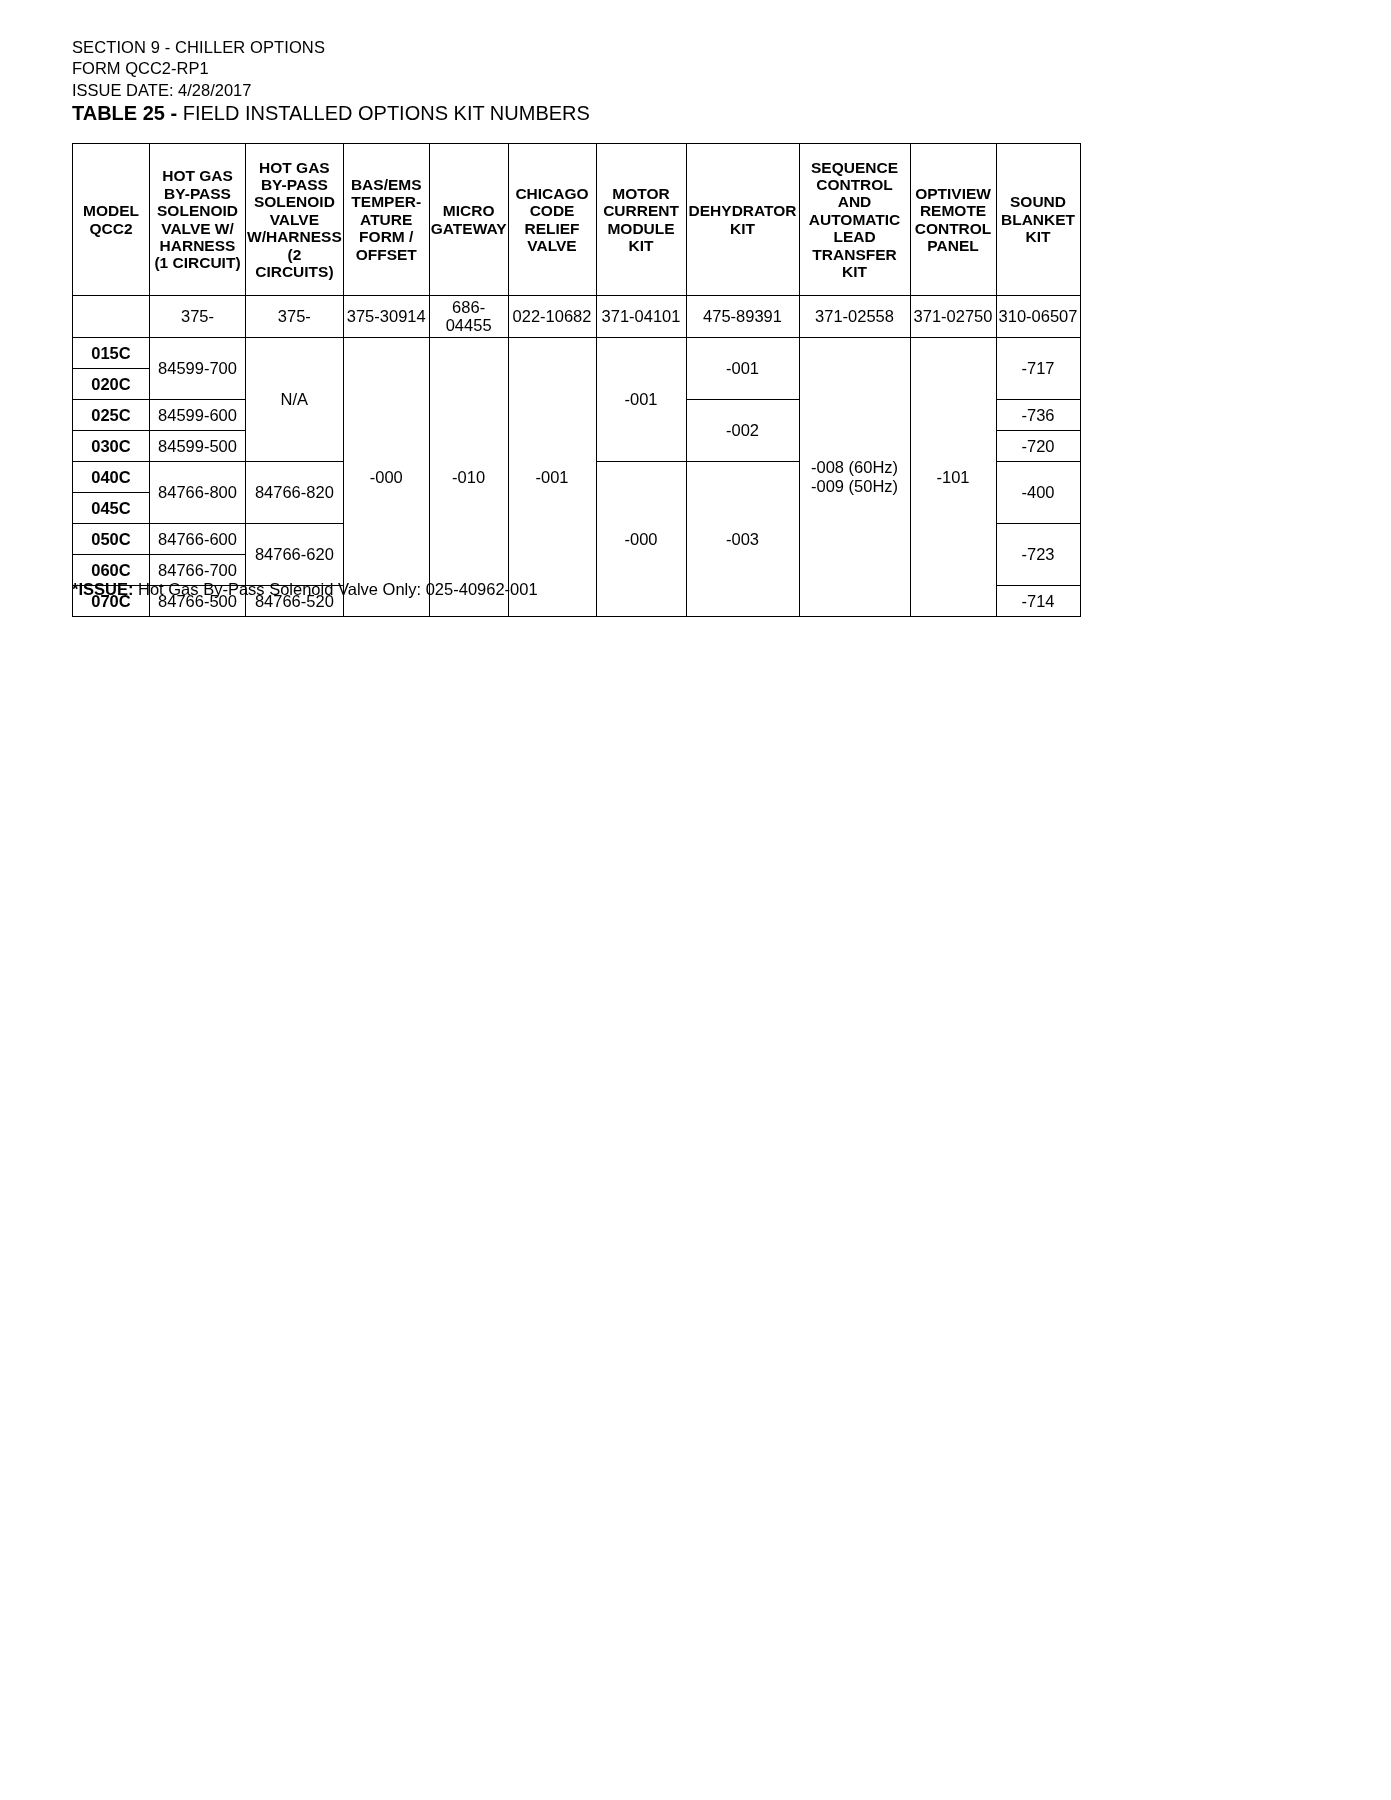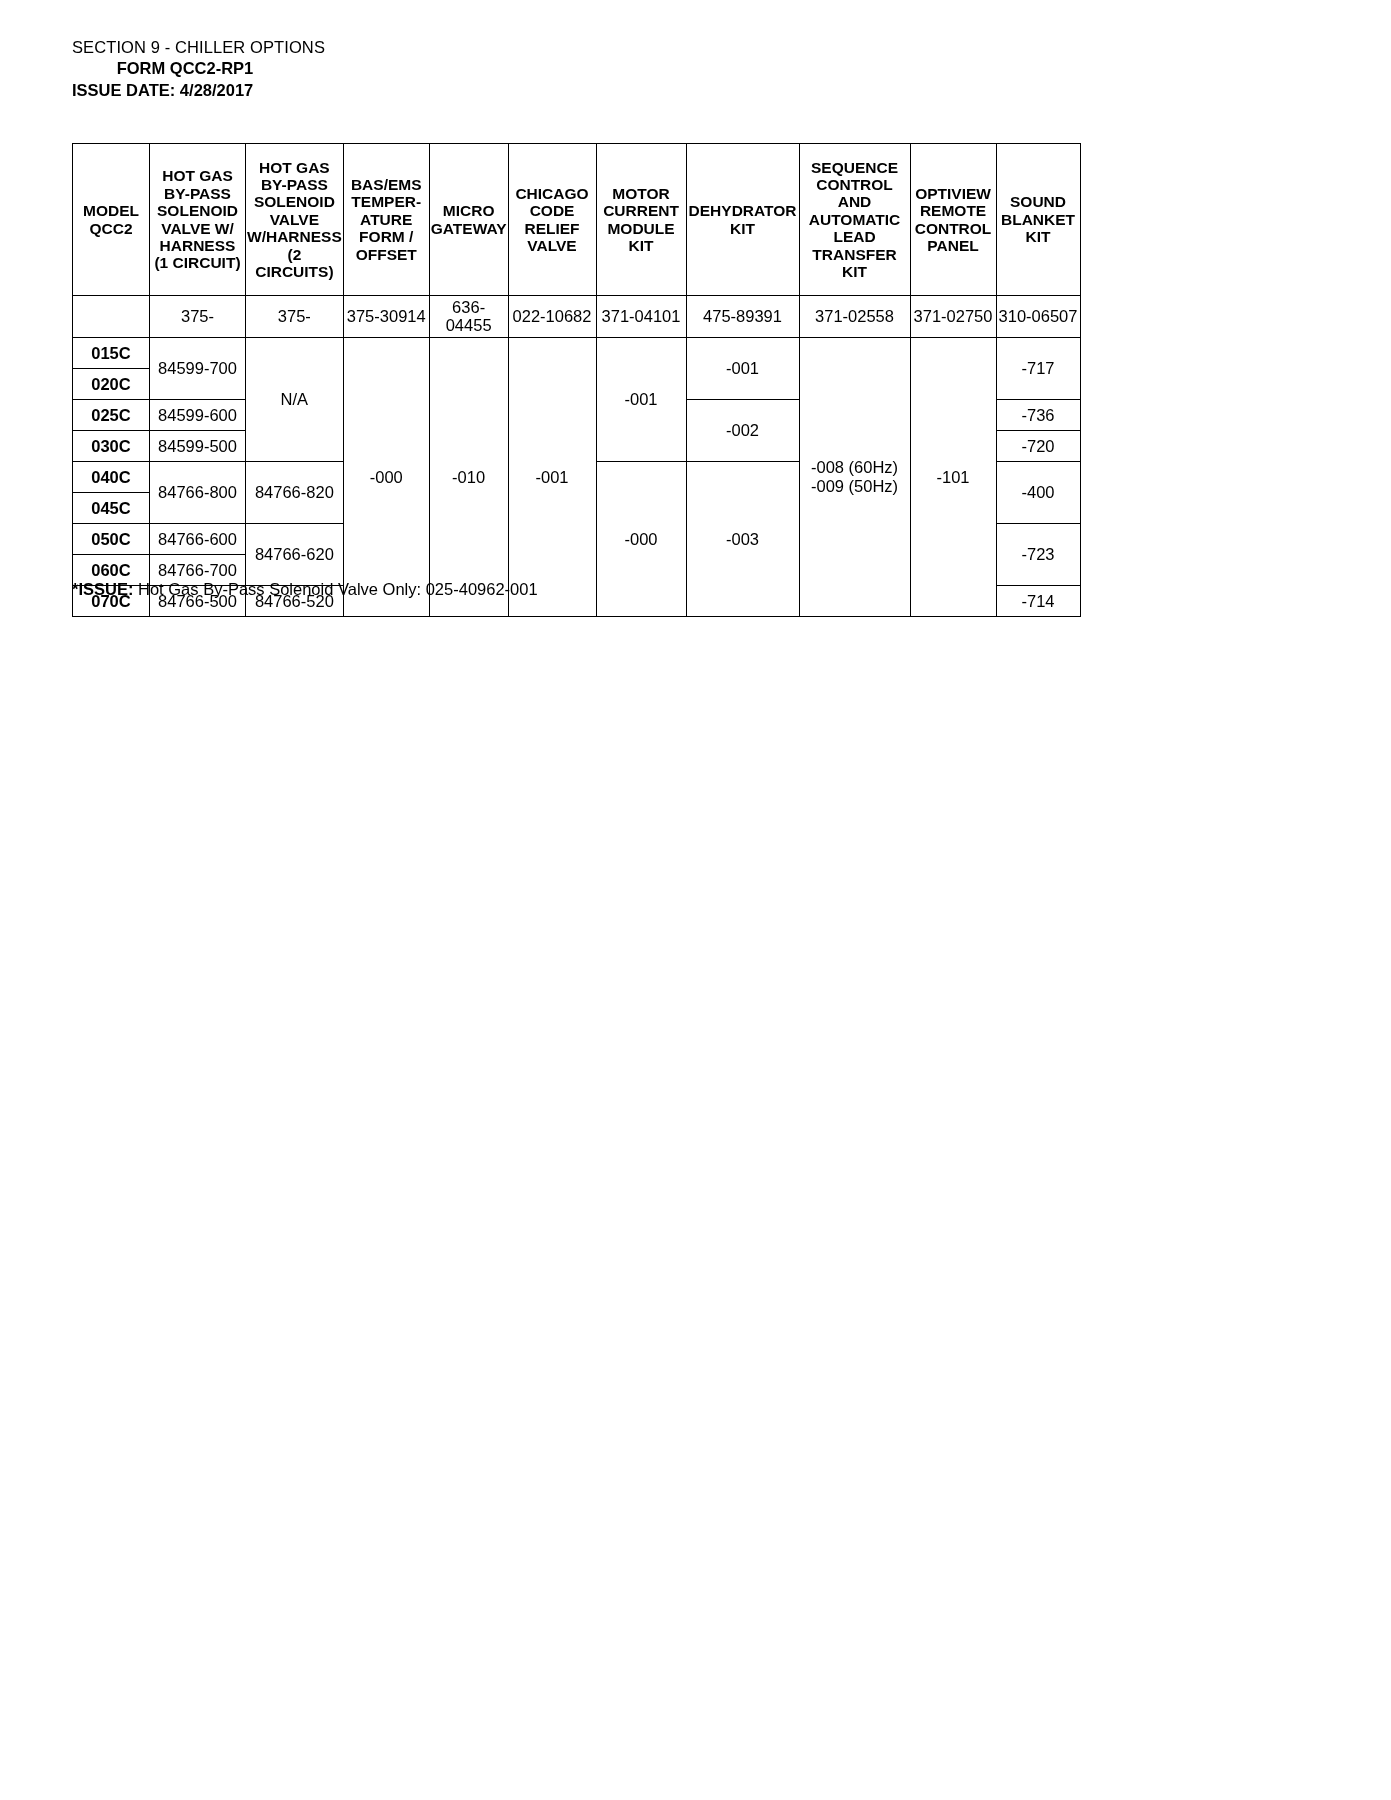--- a/index.html
+++ b/index.html
@@ -31,25 +31,24 @@
     justify-content: space-between;
     align-items: flex-start;
     flex-direction: column;
   }
   .header-left {
     font-size: 16.5px;
     letter-spacing: 0.1px;
     white-space: nowrap;
   }
   .header-right {
-    text-align: right;
+    text-align: left;
     font-size: 16.5px;
     line-height: 1.35;
     white-space: nowrap;
-    font-weight: bold;
   }
 
   
   .table-caption {
     position: absolute;
     top: 102px;
     left: 72px;
     font-size: 20px;
     white-space: nowrap;
   }
@@ -148,20 +147,23 @@
 <div class="page">
 
   <div class="page-header">
     <div class="header-left">SECTION 9 - CHILLER OPTIONS</div>
     <div class="header-right">
       <div>FORM QCC2-RP1</div>
       <div>ISSUE DATE: 4/28/2017</div>
     </div>
   </div>
 
+  <div class="table-caption">
+    <span class="caption-label">TABLE 25 -</span><span class="caption-text"> FIELD INSTALLED OPTIONS KIT NUMBERS</span>
+  </div>
 
   <div class="table-wrap">
     <table class="kit-table">
       <colgroup>
         <col class="c-model">
           <col class="c-hgbp1">
           <col class="c-hgbp2">
           <col class="c-bas">
         <col class="c-micro">
           <col class="c-chicago">
@@ -239,21 +241,21 @@
               <div>SOUND</div>
               <div>BLANKET</div>
               <div>KIT</div>
             </th>
         </tr>
         <tr class="partnum-row">
           <td></td>
           <td>375-</td>
           <td>375-</td>
           <td>375-30914</td>
-          <td>636-04455</td>
+          <td>686-04455</td>
           <td>022-10682</td>
           <td>371-04101</td>
           <td>475-89391</td>
           <td>371-02558</td>
           <td>371-02750</td>
           <td>310-06507</td>
         </tr>
       </thead>
       <tbody id="table-body">
           <tr>

